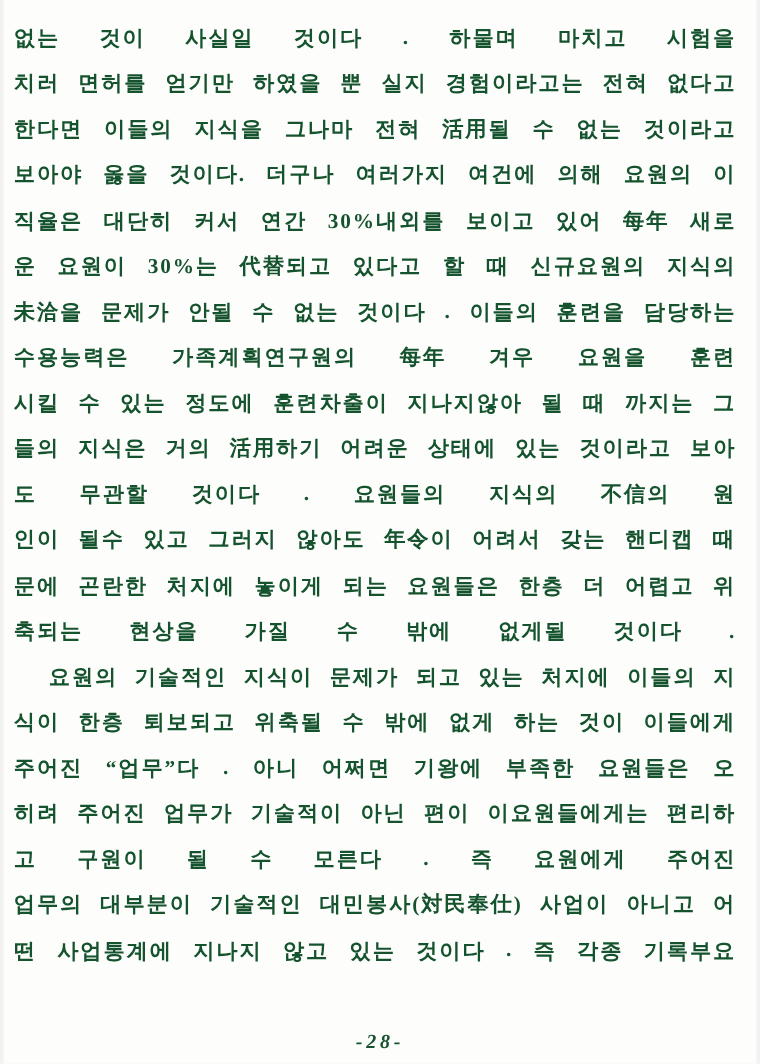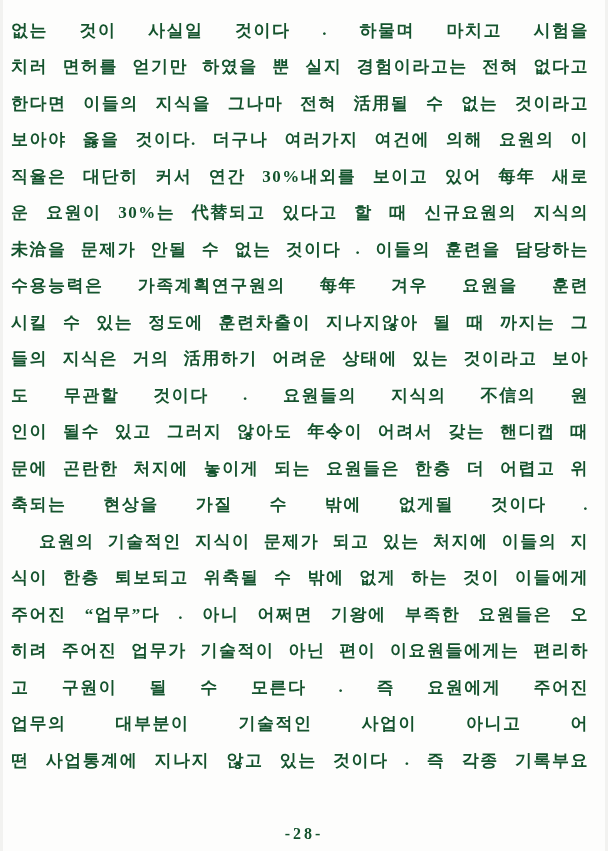--- a/index.html
+++ b/index.html
@@ -47,20 +47,21 @@
   }
   .page-number {
     position: absolute;
     left: 0;
     right: 0;
     bottom: 8px;
     text-align: center;
     font-size: 16px;
     letter-spacing: 3px;
     font-weight: 700;
+    font-style: italic;
   }
 </style>
 </head>
 <body>
 
 <div class="scan-page">
   <div class="para">
       <div class="line justify">
         <span>없는</span>
         <span>것이</span>
@@ -267,20 +268,21 @@
         <span>모른다</span>
         <span>.</span>
         <span>즉</span>
         <span>요원에게</span>
         <span>주어진</span>
       </div>
       <div class="line justify">
         <span>업무의</span>
         <span>대부분이</span>
         <span>기술적인</span>
+        <span>대민봉사(対民奉仕)</span>
         <span>사업이</span>
         <span>아니고</span>
         <span>어</span>
       </div>
       <div class="line justify">
         <span>떤</span>
         <span>사업통계에</span>
         <span>지나지</span>
         <span>않고</span>
         <span>있는</span>

